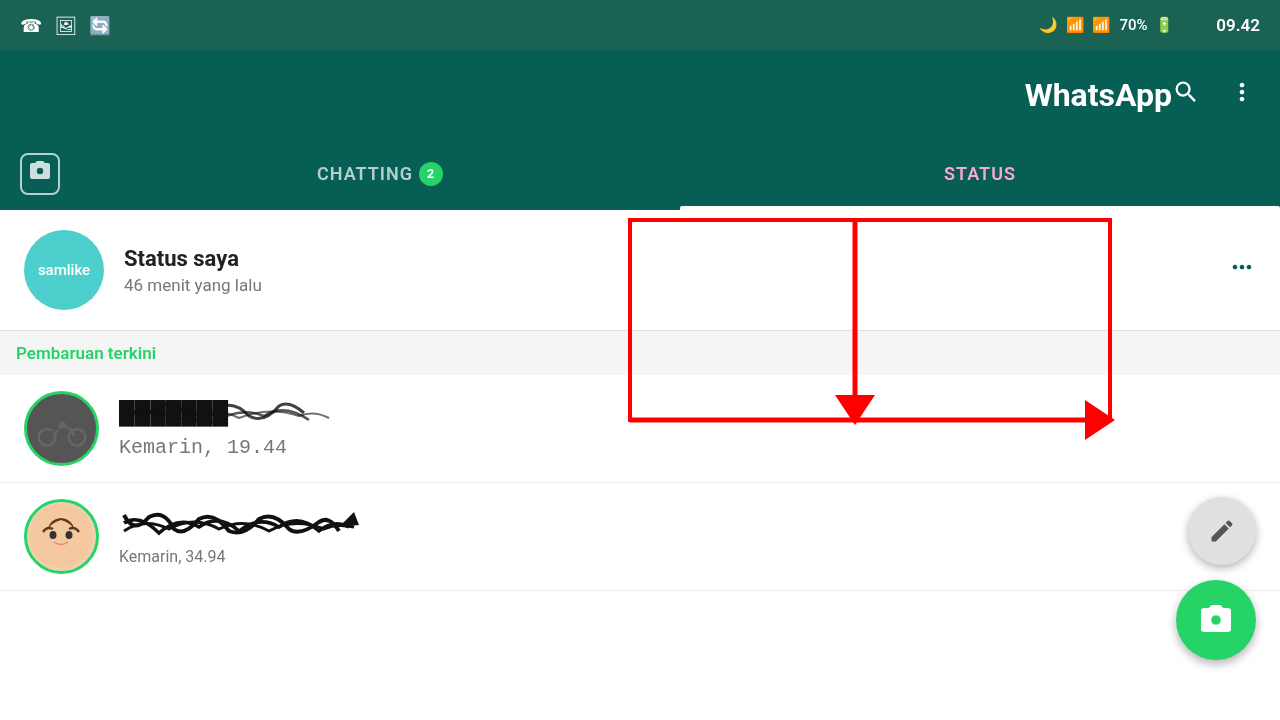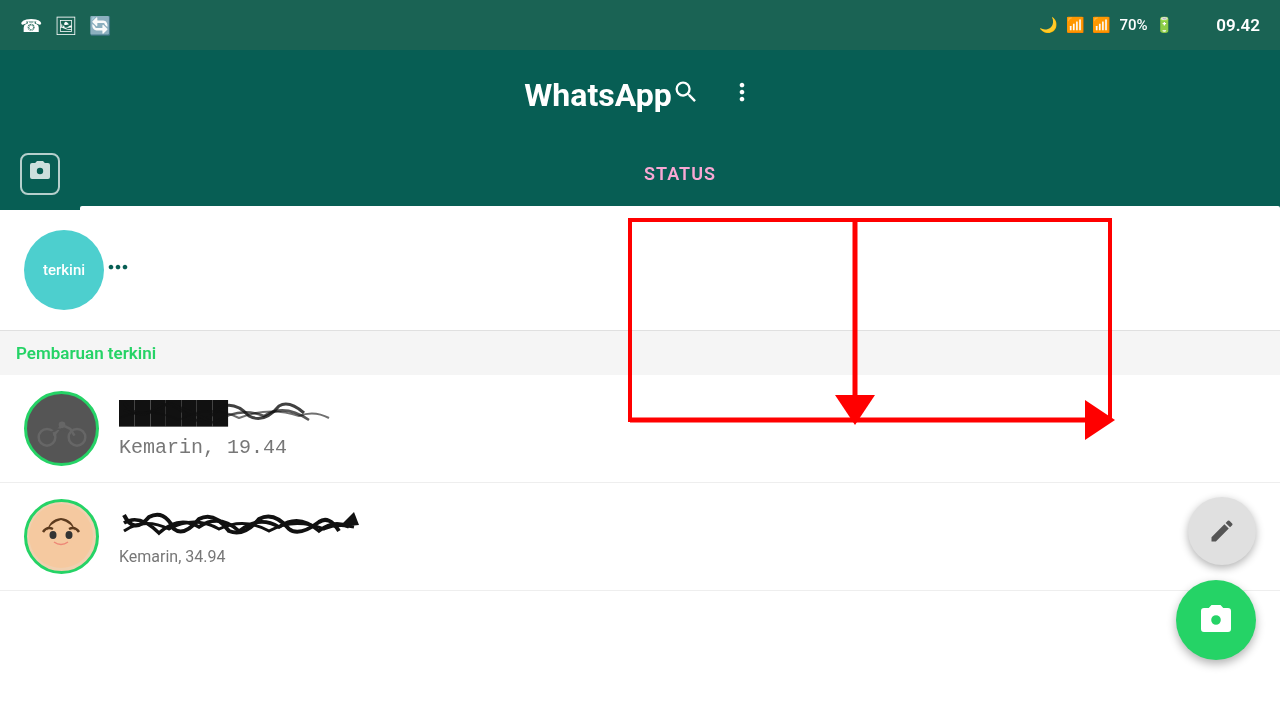--- a/index.html
+++ b/index.html
@@ -36,21 +36,21 @@
     .status-icon {
       font-size: 18px;
     }
 
     
     .header {
       background: #075e54;
       height: 90px;
       display: flex;
       align-items: center;
-      justify-content: center;
+      justify-content: flex-end;
       padding: 0 24px;
       color: white;
     }
     .header-title {
       font-size: 32px;
       font-weight: bold;
       color: white;
     }
     .header-icons {
       display: flex;
@@ -299,30 +299,38 @@
 </div>
 
 <div class="tab-bar">
   <div class="tab-camera">
     <span class="tab-camera-icon">
       <svg width="24" height="24" viewBox="0 0 24 24" fill="rgba(255,255,255,0.8)">
         <path d="M12 15.2A3.2 3.2 0 1 1 15.2 12 3.2 3.2 0 0 1 12 15.2M9 2L7.17 4H4a2 2 0 0 0-2 2v12a2 2 0 0 0 2 2h16a2 2 0 0 0 2-2V6a2 2 0 0 0-2-2h-3.17L15 2z"></path>
       </svg>
     </span>
   </div>
+  <div class="tab">
+    <span>CHATTING</span>
+    <span class="tab-badge">2</span>
+  </div>
   <div class="tab active">
     <span>STATUS</span>
   </div>
 </div>
 
 <div class="content">
 
   <div class="my-status-row">
     <div class="avatar-samlike">
-      <span style="font-size:15px;">terkini</span>
+      <span style="font-size:15px;">samlike</span>
+    </div>
+    <div class="status-info">
+      <div class="status-name">Status saya</div>
+      <div class="status-time">46 menit yang lalu</div>
     </div>
     <span class="status-more">
       <svg width="28" height="28" viewBox="0 0 24 24" fill="#075e54">
         <path d="M6 10c-1.1 0-2 .9-2 2s.9 2 2 2 2-.9 2-2-.9-2-2-2zm12 0c-1.1 0-2 .9-2 2s.9 2 2 2 2-.9 2-2-.9-2-2-2zm-6 0c-1.1 0-2 .9-2 2s.9 2 2 2 2-.9 2-2-.9-2-2-2z"></path>
       </svg>
     </span>
   </div>
 
   <div class="section-label">Pembaruan terkini</div>
 

